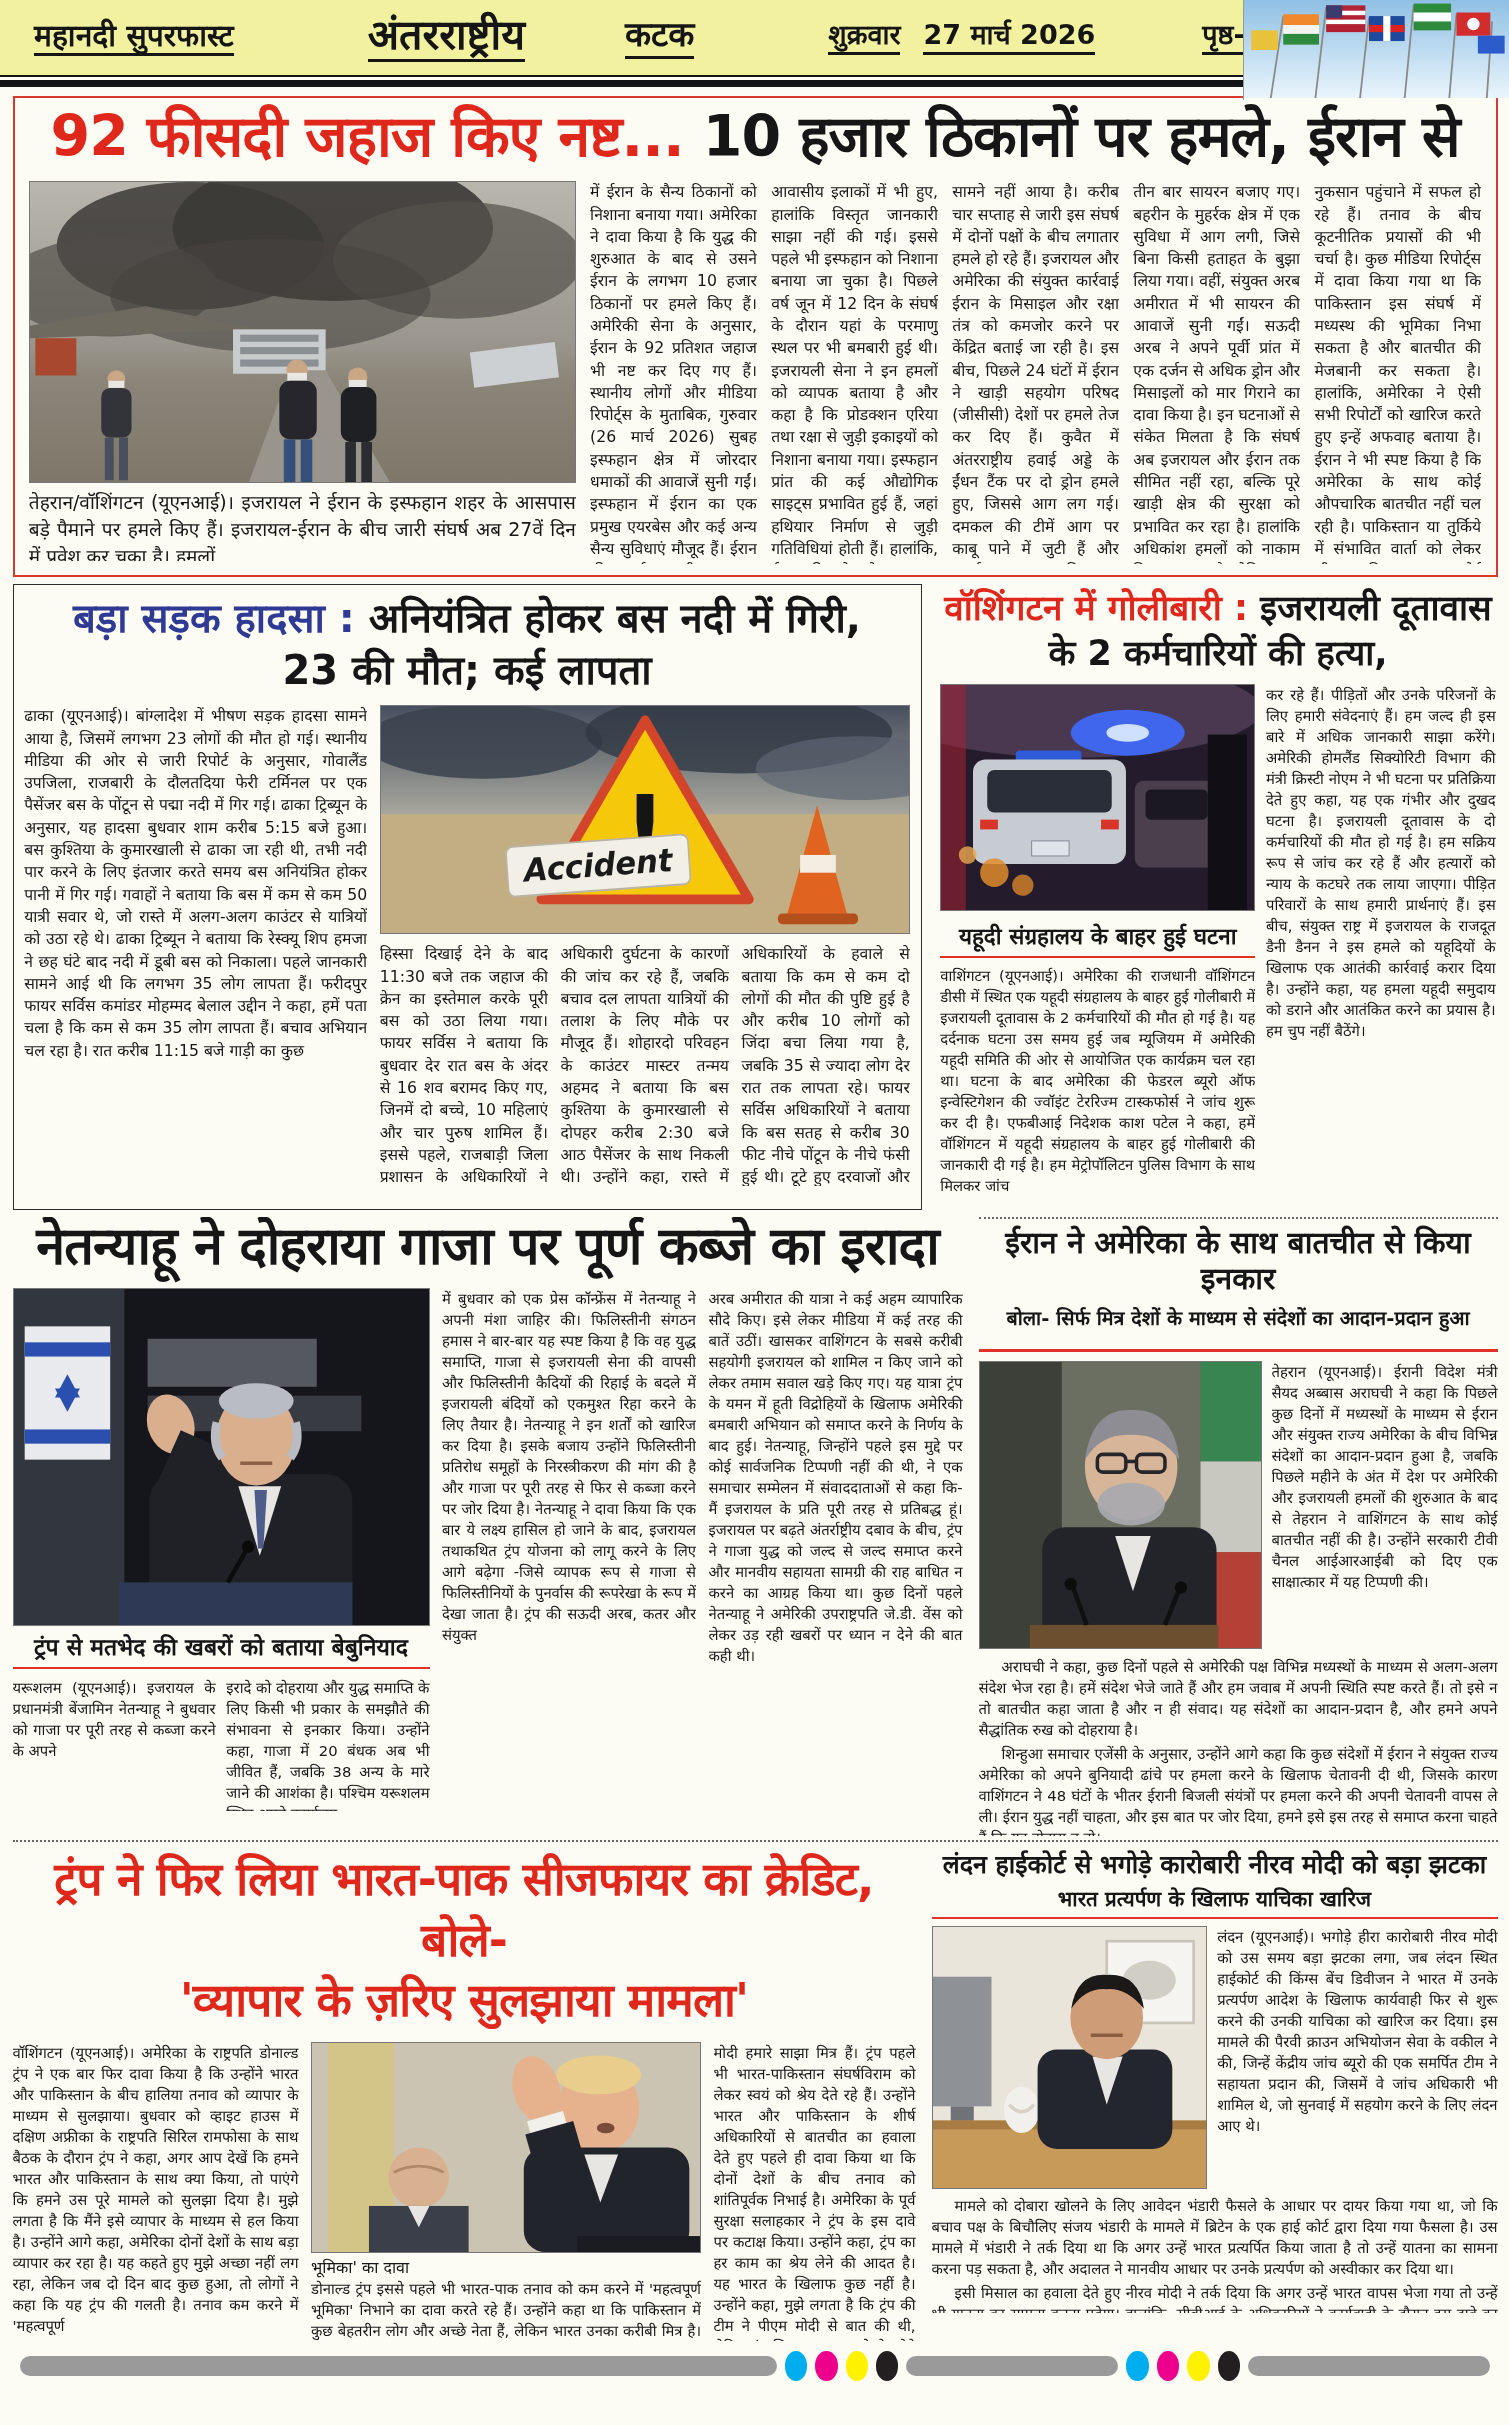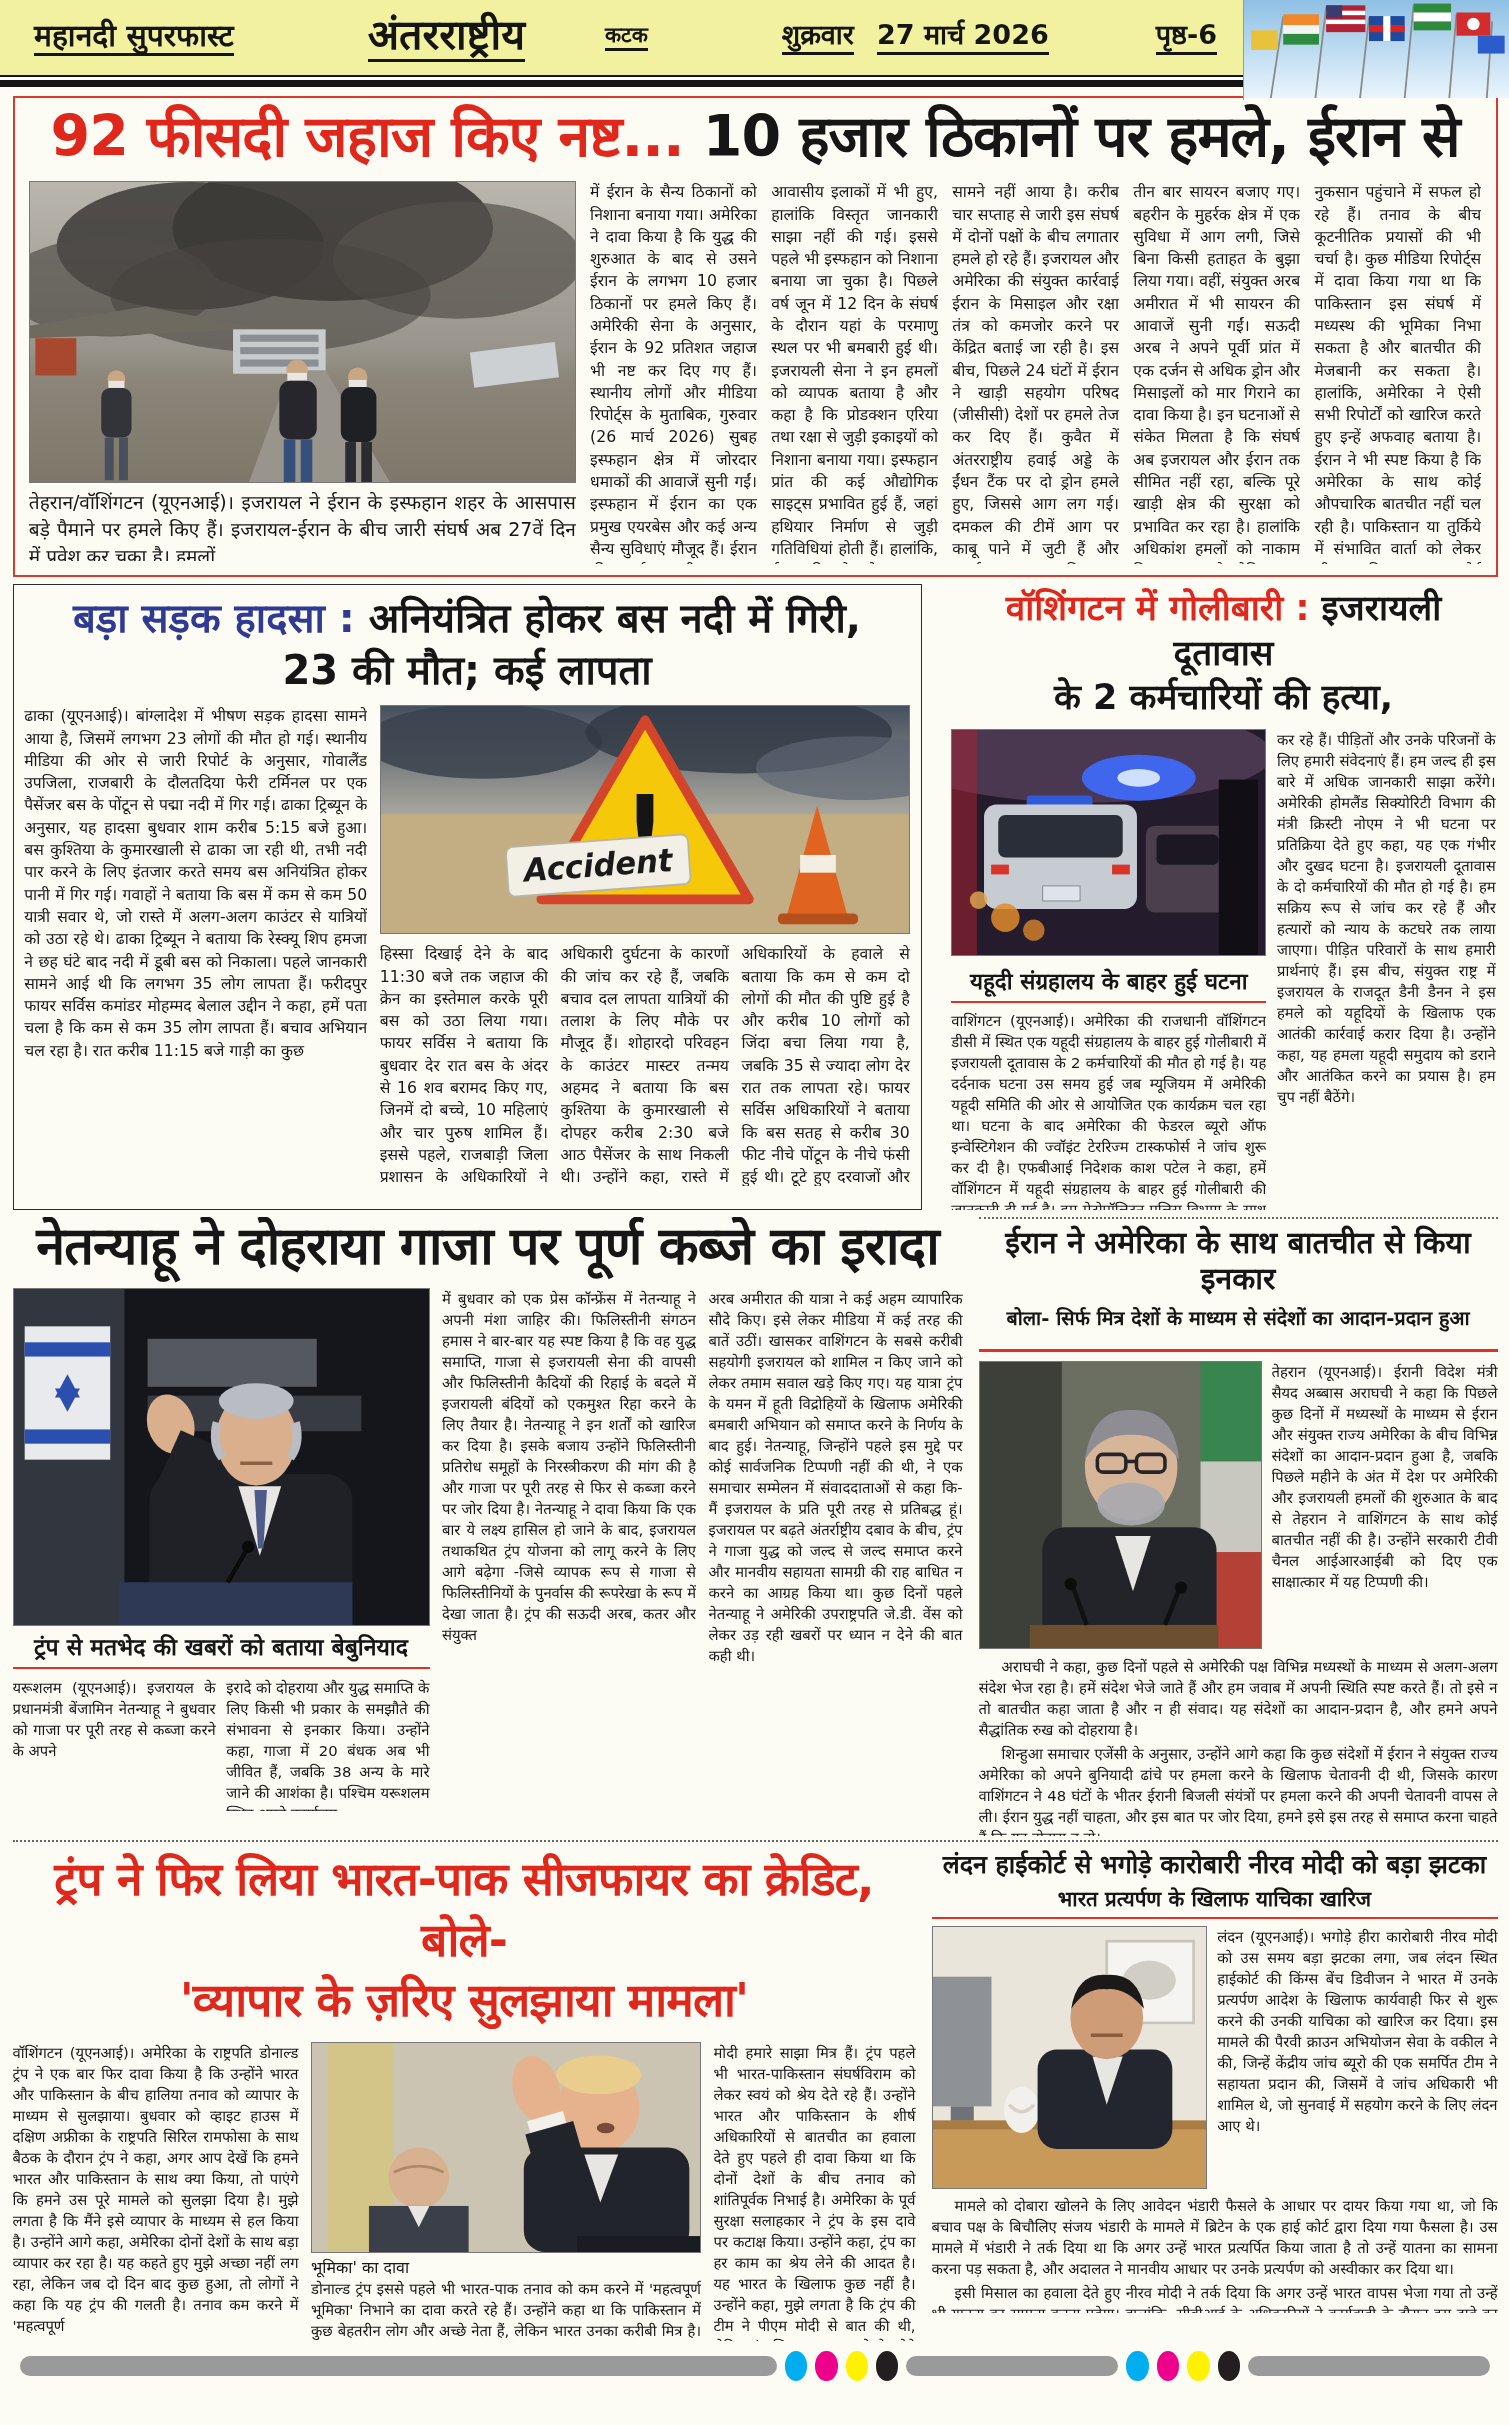--- a/index.html
+++ b/index.html
@@ -4,21 +4,21 @@
 <style>
   * { box-sizing: border-box; }
   body { margin:0; background:#888; font-family:"DejaVu Sans","Liberation Sans",sans-serif; }
   .page { width:1510px; height:2426px; margin:0 auto; background:#fcfcf4; overflow:hidden; position:relative; color:#161616; }
 
   
   .masthead { height:77px; background:#f1f1a0; display:flex; align-items:center; padding:0 27px; position:relative; border-bottom:2.7px solid #141414; }
   .mh-item { font-weight:bold; color:#151515; border-bottom:3.6px solid #151515; padding-bottom:1.8px; line-height:1.1; }
   .mh-paper { font-size:30px;margin-left:7px; }
   .mh-section { font-size:41px; margin-left:134px; }
-  .mh-city { font-size:21px; margin-left:80px; }
+  .mh-city { font-size:34px; margin-left:100px; }
   .mh-day { font-size:27px; margin-left:134px; }
   .mh-date { font-size:27px; margin-left:23px; }
   .mh-page { font-size:27px; margin-left:107px; }
   .flags { position:absolute; right:0; top:0; width:267px; height:100px; z-index:5; border-left:0.9px solid #999; }
   .thick-rule { height:7.2px; background:#141414; margin-top:2.7px; }
 
   
   .photo { border:0.9px solid #777; overflow:hidden; background:#aaa; }
   .photo svg { display:block; width:100%; height:100%; }
 
@@ -30,21 +30,21 @@
   .lead-hl { text-align:center; font-weight:bold; font-size:57px; line-height:1.18; letter-spacing:-0.9px; }
   .red { color:#e0271c; }
   .blue { color:#2e3a94; }
   .lead-body { display:flex; gap:14.3px; margin-top:10.7px; height:383px; overflow:hidden; }
   .lead-photo-col { width:547px; flex:none; }
   .photo.lead { height:302px; }
   .lead-caption { font-size:19px; margin-top:5.4px; height:72px; overflow:hidden; }
   .lead-col { flex:1; font-size:15.7px; overflow:hidden; }
 
   
-  .row2 { display:flex; gap:28px; margin:7.2px 12.5px; height:626px; overflow:hidden; }
+  .row2 { display:flex; gap:17px; margin:7.2px 12.5px; height:626px; overflow:hidden; }
   .bus-box { width:909px; flex:none; border:1.8px solid #2b2b2b; padding:7.2px 10.7px; overflow:hidden; }
   .bus-hl { text-align:center; font-weight:bold; font-size:40px; line-height:1.3; }
   .bus-body { display:flex; gap:12.5px; margin-top:9px; height:481px; overflow:hidden; }
   .bus-col1 { width:343px; flex:none; font-size:15.7px; overflow:hidden; }
   .bus-right { flex:1; display:flex; flex-direction:column; gap:9px; }
   .photo.accident { height:229px; flex:none; }
   .bus-cols { display:flex; gap:12.5px; flex:1; overflow:hidden; }
   .bcol { flex:1; font-size:15.7px; overflow:hidden; }
   .shoot-box { flex:1; padding:1.8px 1.8px 0 1.8px; overflow:hidden; }
   .shoot-hl { text-align:center; font-weight:bold; font-size:35px; line-height:1.28; }

